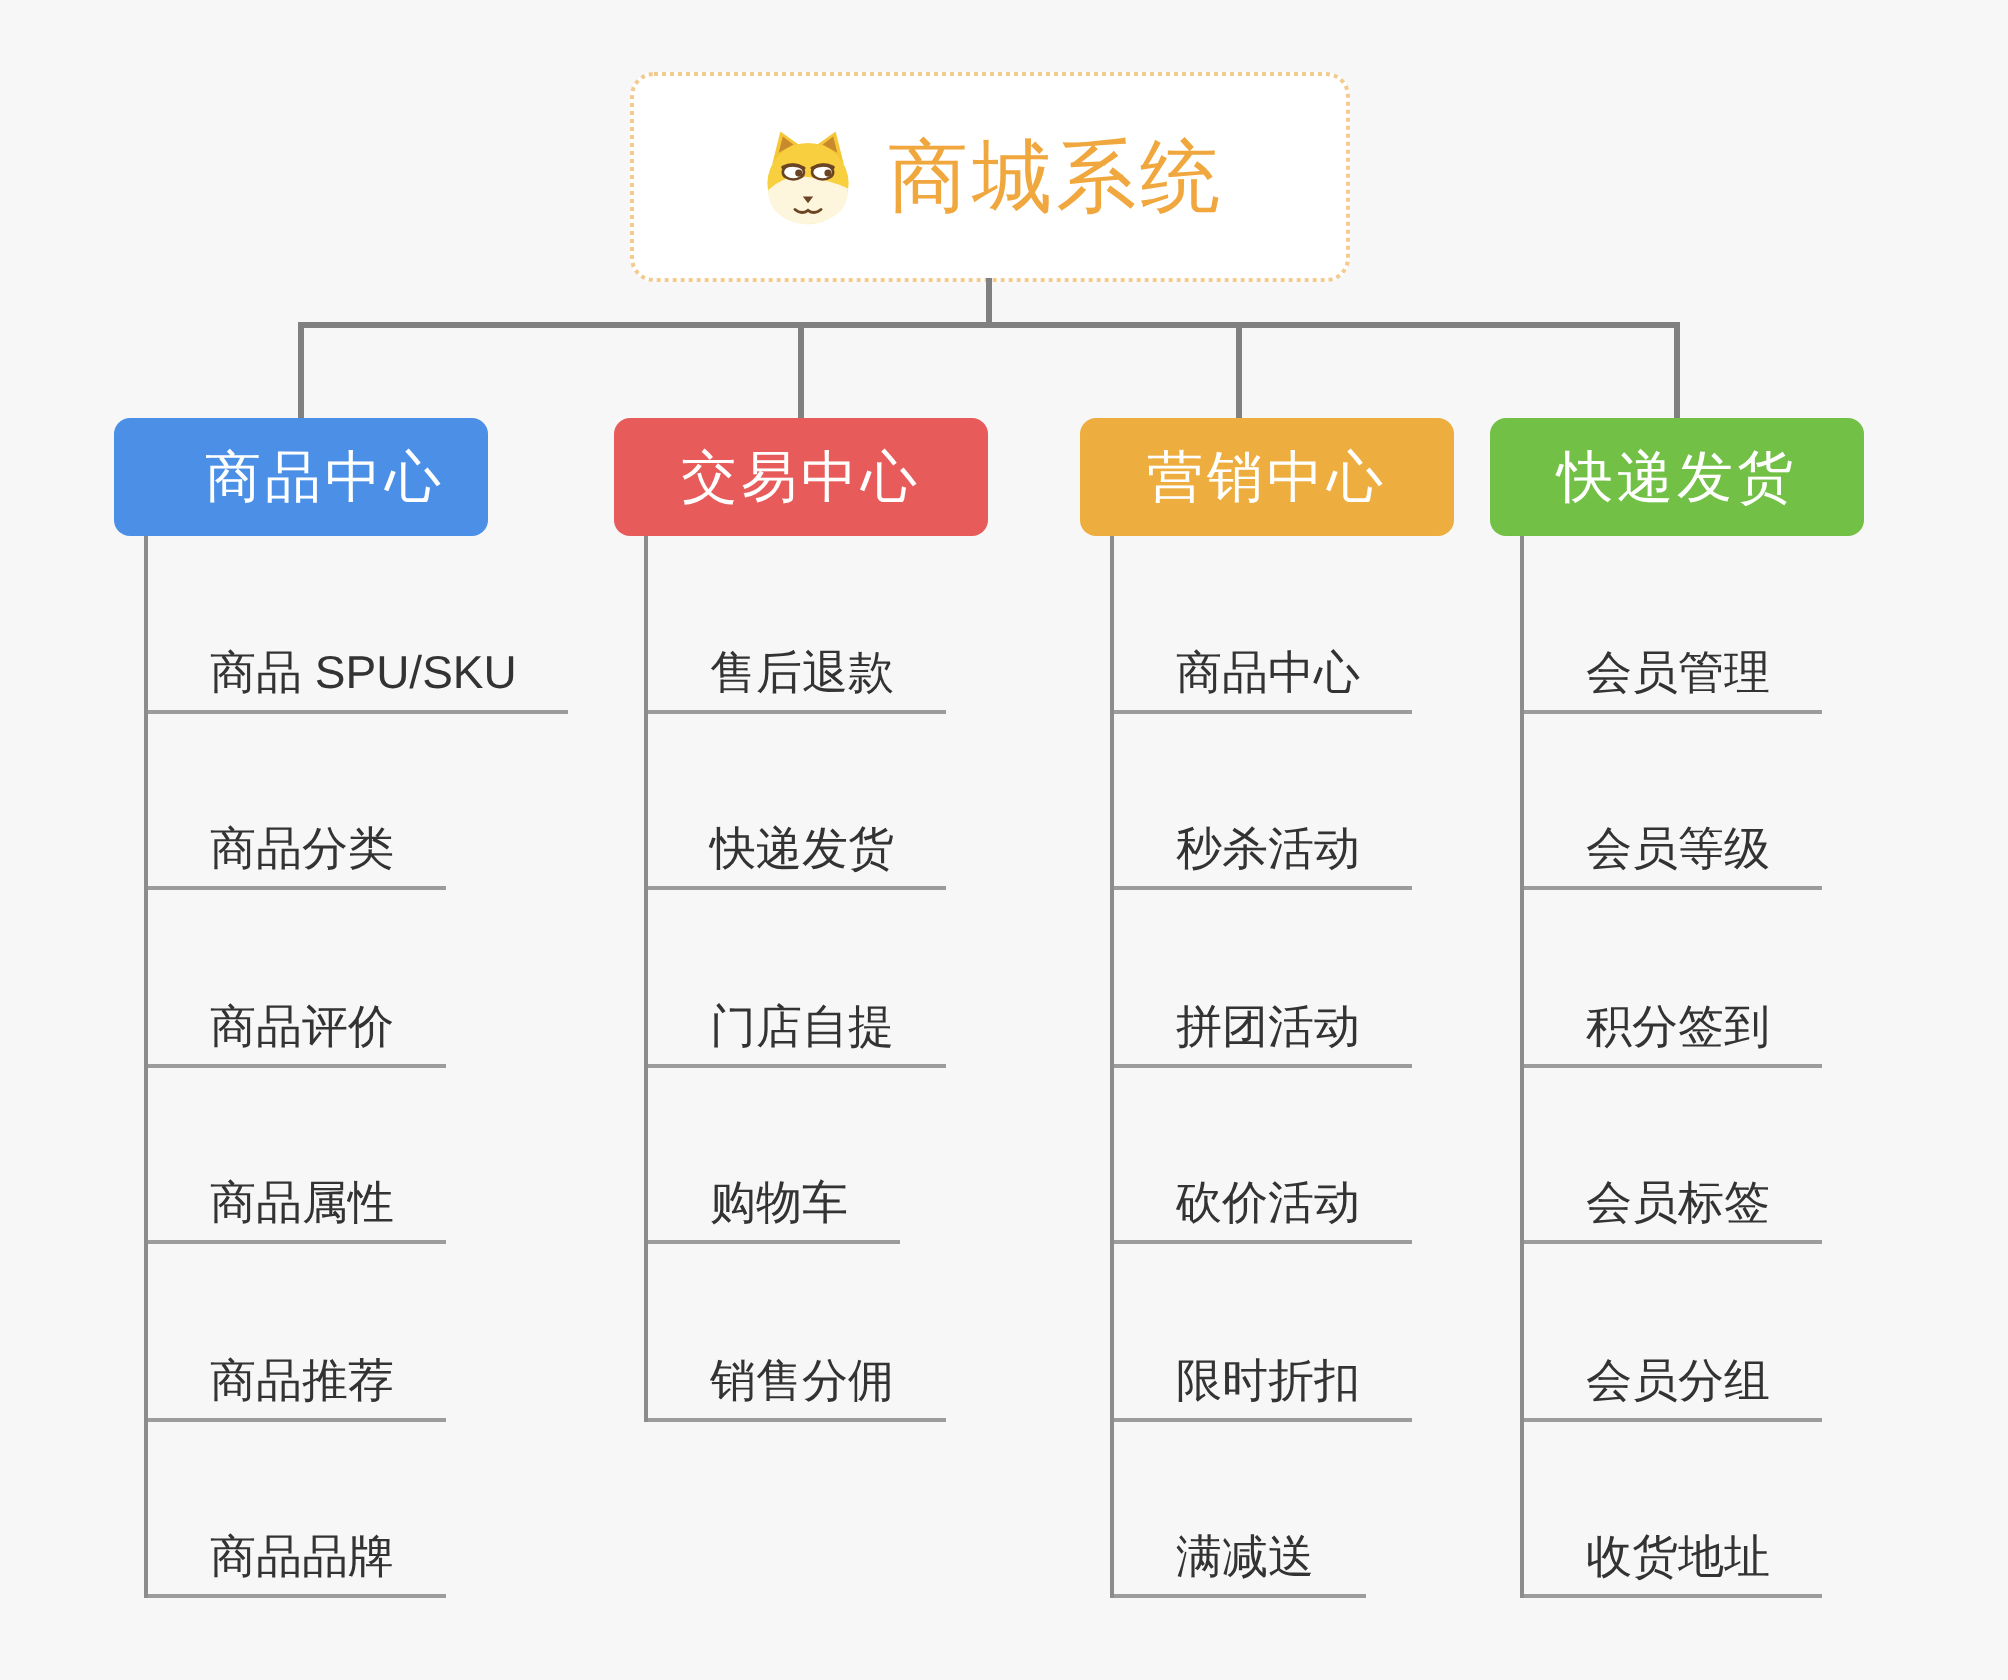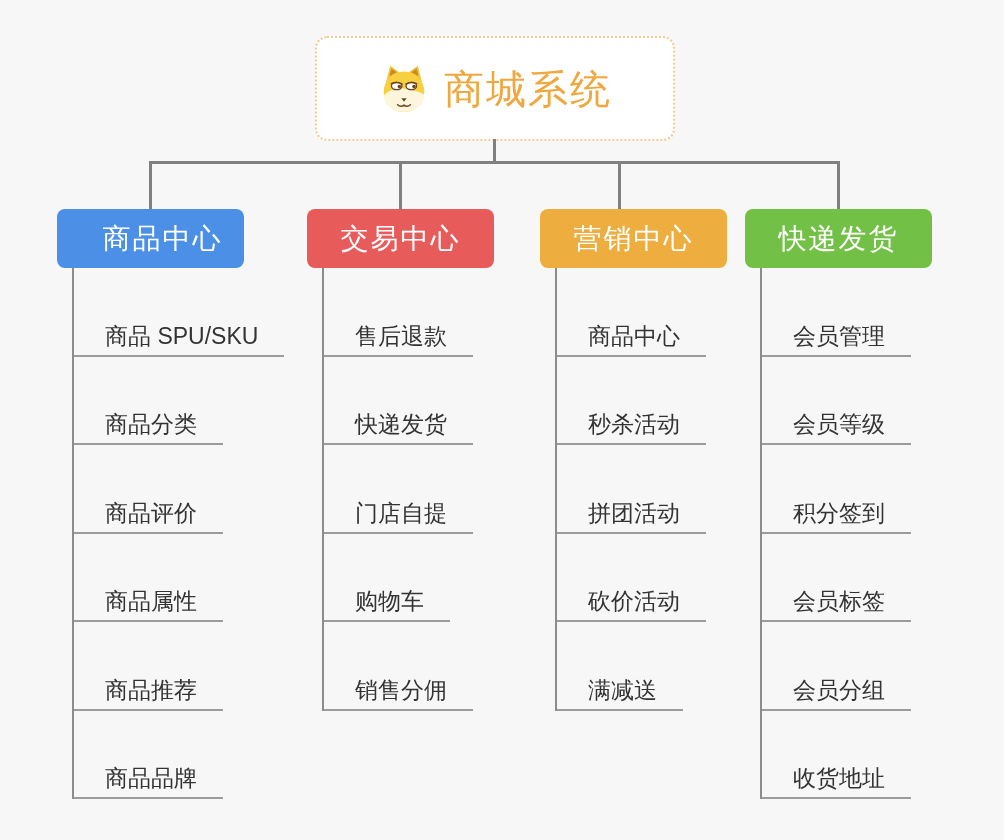--- a/index.html
+++ b/index.html
@@ -145,20 +145,23 @@
       <div class="item-row">
           <span class="item-label">秒杀活动</span>
         </div>
       <div class="item-row">
           <span class="item-label">拼团活动</span>
         </div>
       <div class="item-row">
           <span class="item-label">砍价活动</span>
         </div>
       <div class="item-row">
+          <span class="item-label">限时折扣</span>
+        </div>
+      <div class="item-row">
           <span class="item-label">满减送</span>
         </div>
     </div>
   </div>
 
   <div class="branch branch-4">
     <div class="branch-header" style="background-color: rgb(114, 192, 69);">快递发货</div>
     <div class="items">
       <div class="item-row">
           <span class="item-label">会员管理</span>

